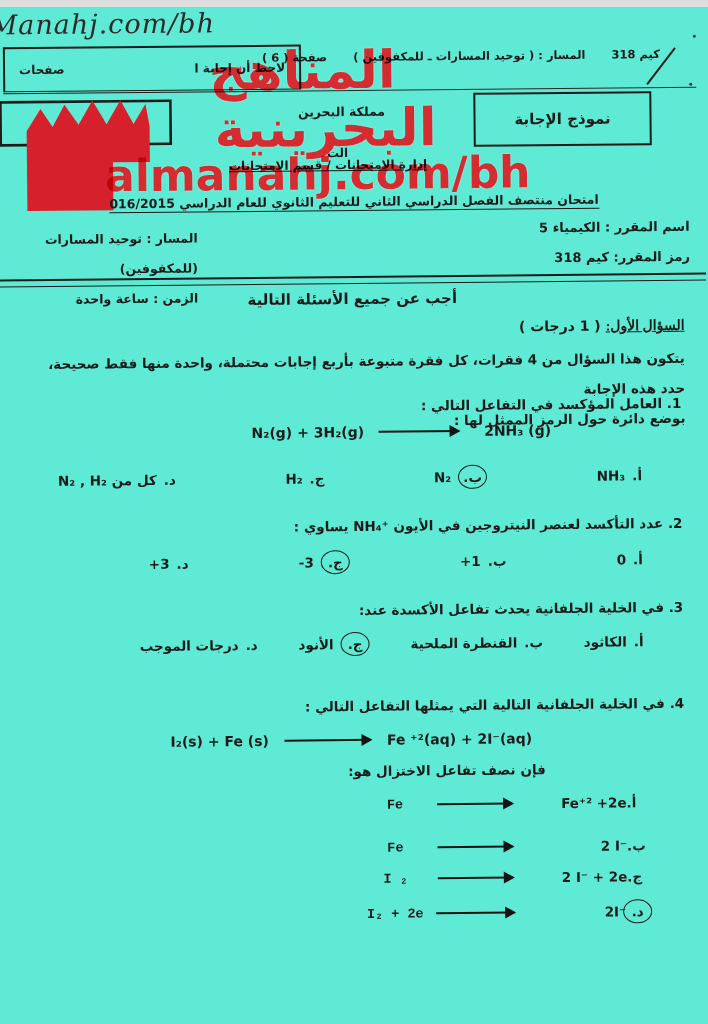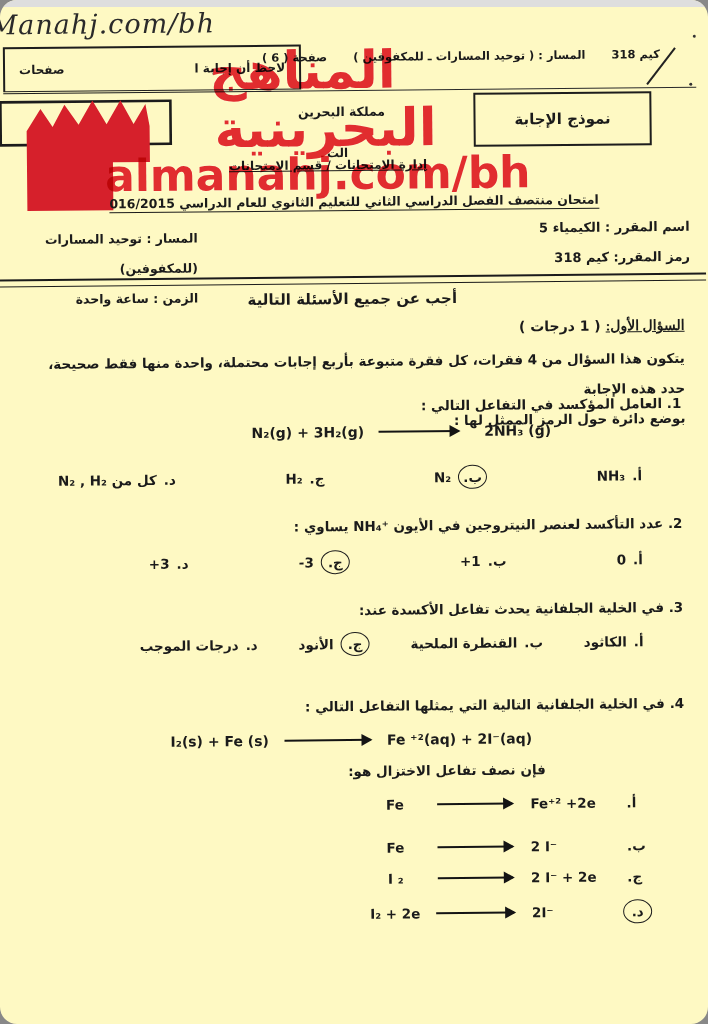--- a/index.html
+++ b/index.html
@@ -1,17 +1,17 @@
 <!DOCTYPE html>
 <html lang="ar"><head>
 <meta charset="utf-8">
 <style>
   html,body{margin:0;padding:0;background:#888;}
-  .page{position:relative;width:708px;height:1024px;background:#fef9c3;overflow:hidden;
-        font-family:"DejaVu Sans","Liberation Sans",sans-serif;color:#1b1b1b;border-radius:17px;}
+  .page{position:relative;width:708px;height:1024px;background:#5eead4;overflow:hidden;
+        font-family:"DejaVu Sans","Liberation Sans",sans-serif;color:#1b1b1b;}
   .scan-edge{position:absolute;left:0;top:0;width:708px;height:7px;background:#dedede;}
   .tilt{position:absolute;left:0;top:0;width:708px;height:1024px;
         transform:rotate(-0.55deg);transform-origin:354px 480px;}
   .abs{position:absolute;}
   .u{text-decoration:underline;font-family:Liberation Serif, serif;}
   .rtl{direction:rtl;unicode-bidi:embed;}
   .ltr{direction:ltr;unicode-bidi:embed;display:inline-block;}
 
   .handwriting{left:-6px;top:6px;font-family:"DejaVu Serif","Liberation Serif",serif;
                font-style:italic;font-size:27px;color:#2a2a2a;letter-spacing:1px;}
@@ -73,22 +73,22 @@
   .optrow1{left:58px;top:466px;width:584px;}
   .optrow2{left:148px;top:550px;width:494px;}
   .optrow3{left:138px;top:632px;width:504px;}
   .opt{display:flex;direction:rtl;align-items:center;gap:7px;white-space:nowrap;}
   .circ{display:inline-flex;align-items:center;justify-content:center;
         min-width:23px;height:22px;border:1.7px solid #1d1d1d;border-radius:50%;padding:0 2px;}
 
   .hrx{position:absolute;display:flex;direction:rtl;align-items:center;
        font-size:13.5px;font-weight:bold;right:60px;width:292px;}
   .hrx .letter{width:26px;text-align:left;}
-  .hrx .rhs{width:102px;direction:ltr;text-align:left;margin-left:12px;}
-  .hrx .lhs{width:76px;direction:ltr;text-align:center;}
+  .hrx .rhs{width:102px;direction:ltr;text-align:right;margin-left:12px;}
+  .hrx .lhs{width:76px;direction:ltr;text-align:center;font-family:Liberation Mono, monospace;}
   .hr-a{top:797px;} .hr-b{top:840px;} .hr-c{top:871px;} .hr-d{top:902px;}
 </style>
 </head>
 <body>
 
 <div class="page">
   <div class="scan-edge"></div>
 
   <div class="tilt">
 

